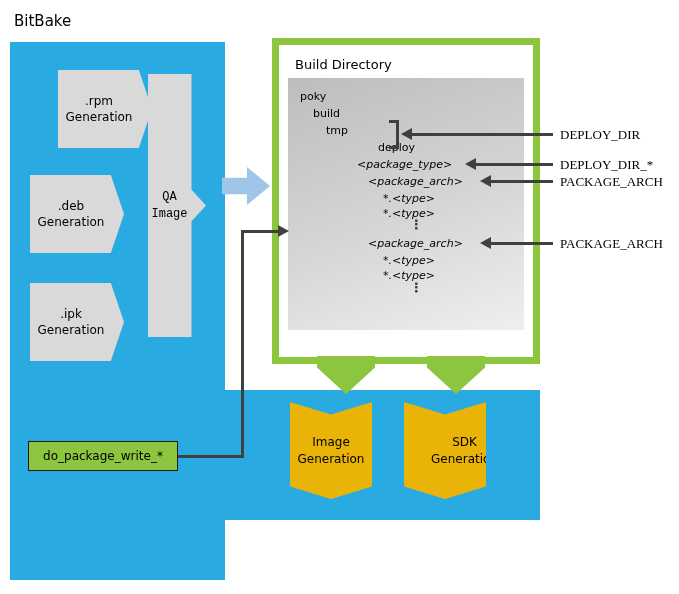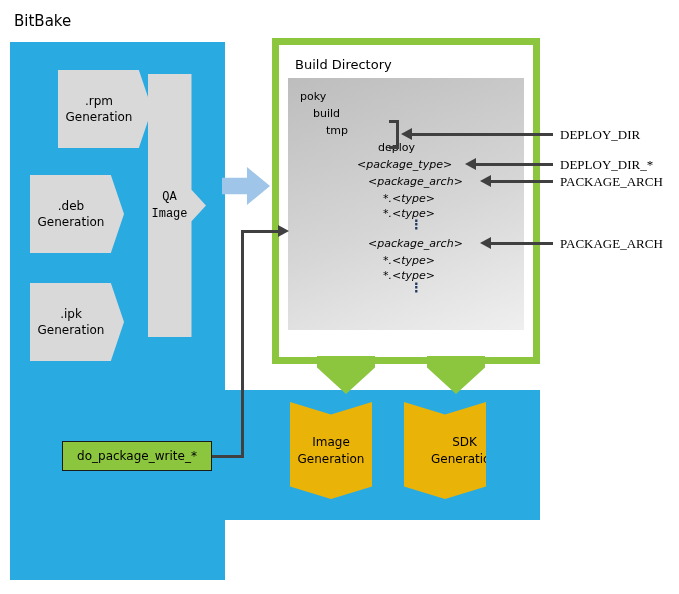--- a/index.html
+++ b/index.html
@@ -114,21 +114,21 @@
 
   <div class="abs head-left" style="left:480px; top:237px;"></div>
   <div class="abs hline" style="left:490px; top:242px; width:63px; height:3px;"></div>
   <div class="abs ann-label" style="left:560px; top:236px;">PACKAGE_ARCH</div>
 
   <div class="abs hline" style="left:178px; top:455px; width:66px; height:3px;"></div>
   <div class="abs vline" style="left:241px; top:230px; width:3px; height:228px;"></div>
   <div class="abs hline" style="left:241px; top:230px; width:39px; height:3px;"></div>
   <div class="abs head-right" style="left:278px; top:225px;"></div>
 
-  <div class="abs dpw-box" style="left:28px; top:441px; width:150px; height:30px;margin-left:34px;">
+  <div class="abs dpw-box" style="left:28px; top:441px; width:150px; height:30px;">
     <span>do_package_write_*</span>
   </div>
 
   <div class="abs green-down" style="left:317px; top:356px; width:58px; height:38px;"></div>
   <div class="abs green-down" style="left:427px; top:356px; width:58px; height:38px;"></div>
 
   <div class="abs chevron-down" style="left:290px; top:402px; width:82px; height:97px;">
     <span>Image</span>
     <span>Generation</span>
   </div>

